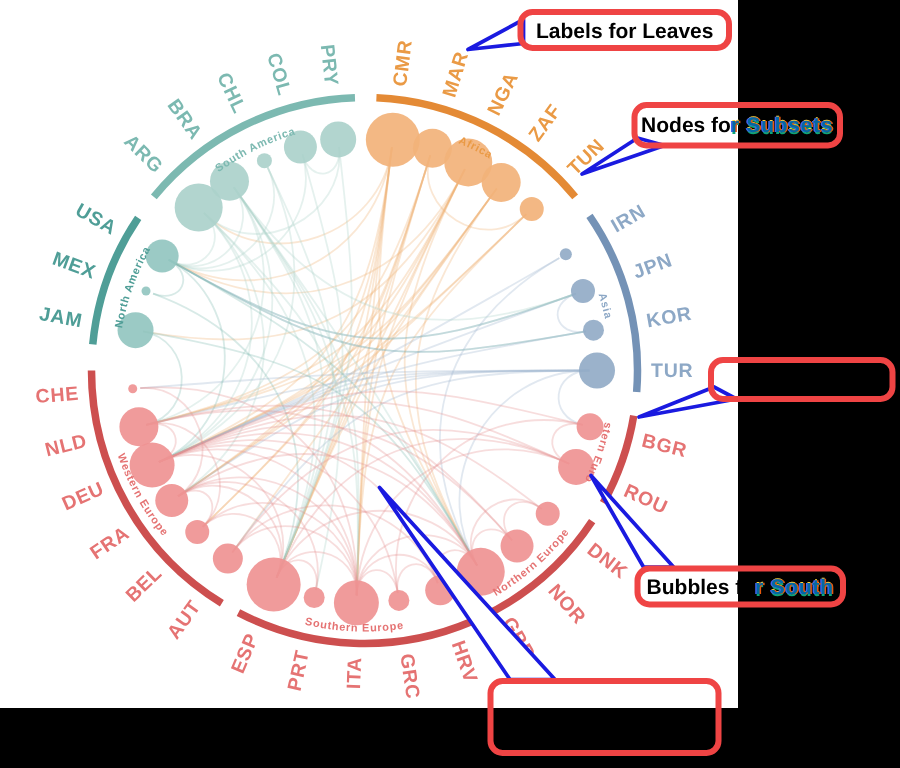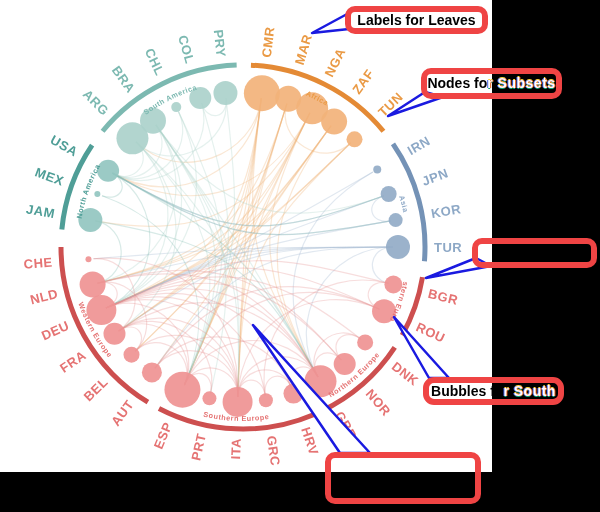--- a/index.html
+++ b/index.html
@@ -1,31 +1,31 @@
 <!DOCTYPE html>
 <html><head>
 <meta charset="utf-8">
 <style>
   html,body{margin:0;padding:0;background:#000;}
   #stage{position:relative;width:600px;height:512px;background:#000;overflow:hidden;
          font-family:"Liberation Sans", sans-serif;}
   #chart-svg{position:absolute;left:0;top:0;}
   .callout{
     position:absolute;
-    border:6px solid #ef4444;
+    border:4px solid #ef4444;
     border-radius:10px;
     display:flex;align-items:center;justify-content:center;
     font-weight:bold;font-size:14px;color:#000;
     text-align:center;line-height:1.3;white-space:pre;
     box-sizing:border-box;
     background:transparent;
   }
   .callout.stacked{gap:40px;}
   .callout .garbled{
-    color:#ffffff;
+    color:#0369a1;
     text-shadow:1px 0 #e8590c,-1px 0 #4263eb,0 -1px #ffd43b,0 1px #0ca678;
     letter-spacing:.5px;
   }
 </style>
 </head>
 <body>
 
 <div id="stage">
   <svg id="chart-svg" width="600" height="512" viewBox="0 0 600 512">
       <rect x="0" y="0" width="492" height="472" fill="#ffffff"></rect>
@@ -254,19 +254,19 @@
 
   <div class="callout" style="left: 345px; top: 6px; width: 143px; height: 28px;">
     <span class="plain">Labels for Leaves</span><span class="garbled"></span>
   </div>
   <div class="callout" style="left: 421px; top: 68px; width: 141px; height: 31px;">
     <span class="plain">Nodes fo</span><span class="garbled">r Subsets</span>
   </div>
   <div class="callout" style="left: 472px; top: 238px; width: 125px; height: 30px;">
     <span class="plain">La</span>
   </div>
-  <div class="callout" style="left: 423px; top: 377px; width: 141px; height: 28px; border-radius: 11px;">
+  <div class="callout" style="left: 423px; top: 377px; width: 141px; height: 28px;">
     <span class="plain">Bubbles fo</span><span class="garbled">r South</span>
   </div>
   <div class="callout stacked" style="left: 325px; top: 452px; width: 156px; height: 52px;">
     <span class="plain">Connect Lines</span>
   </div>
 </div>
 
 </body></html>

